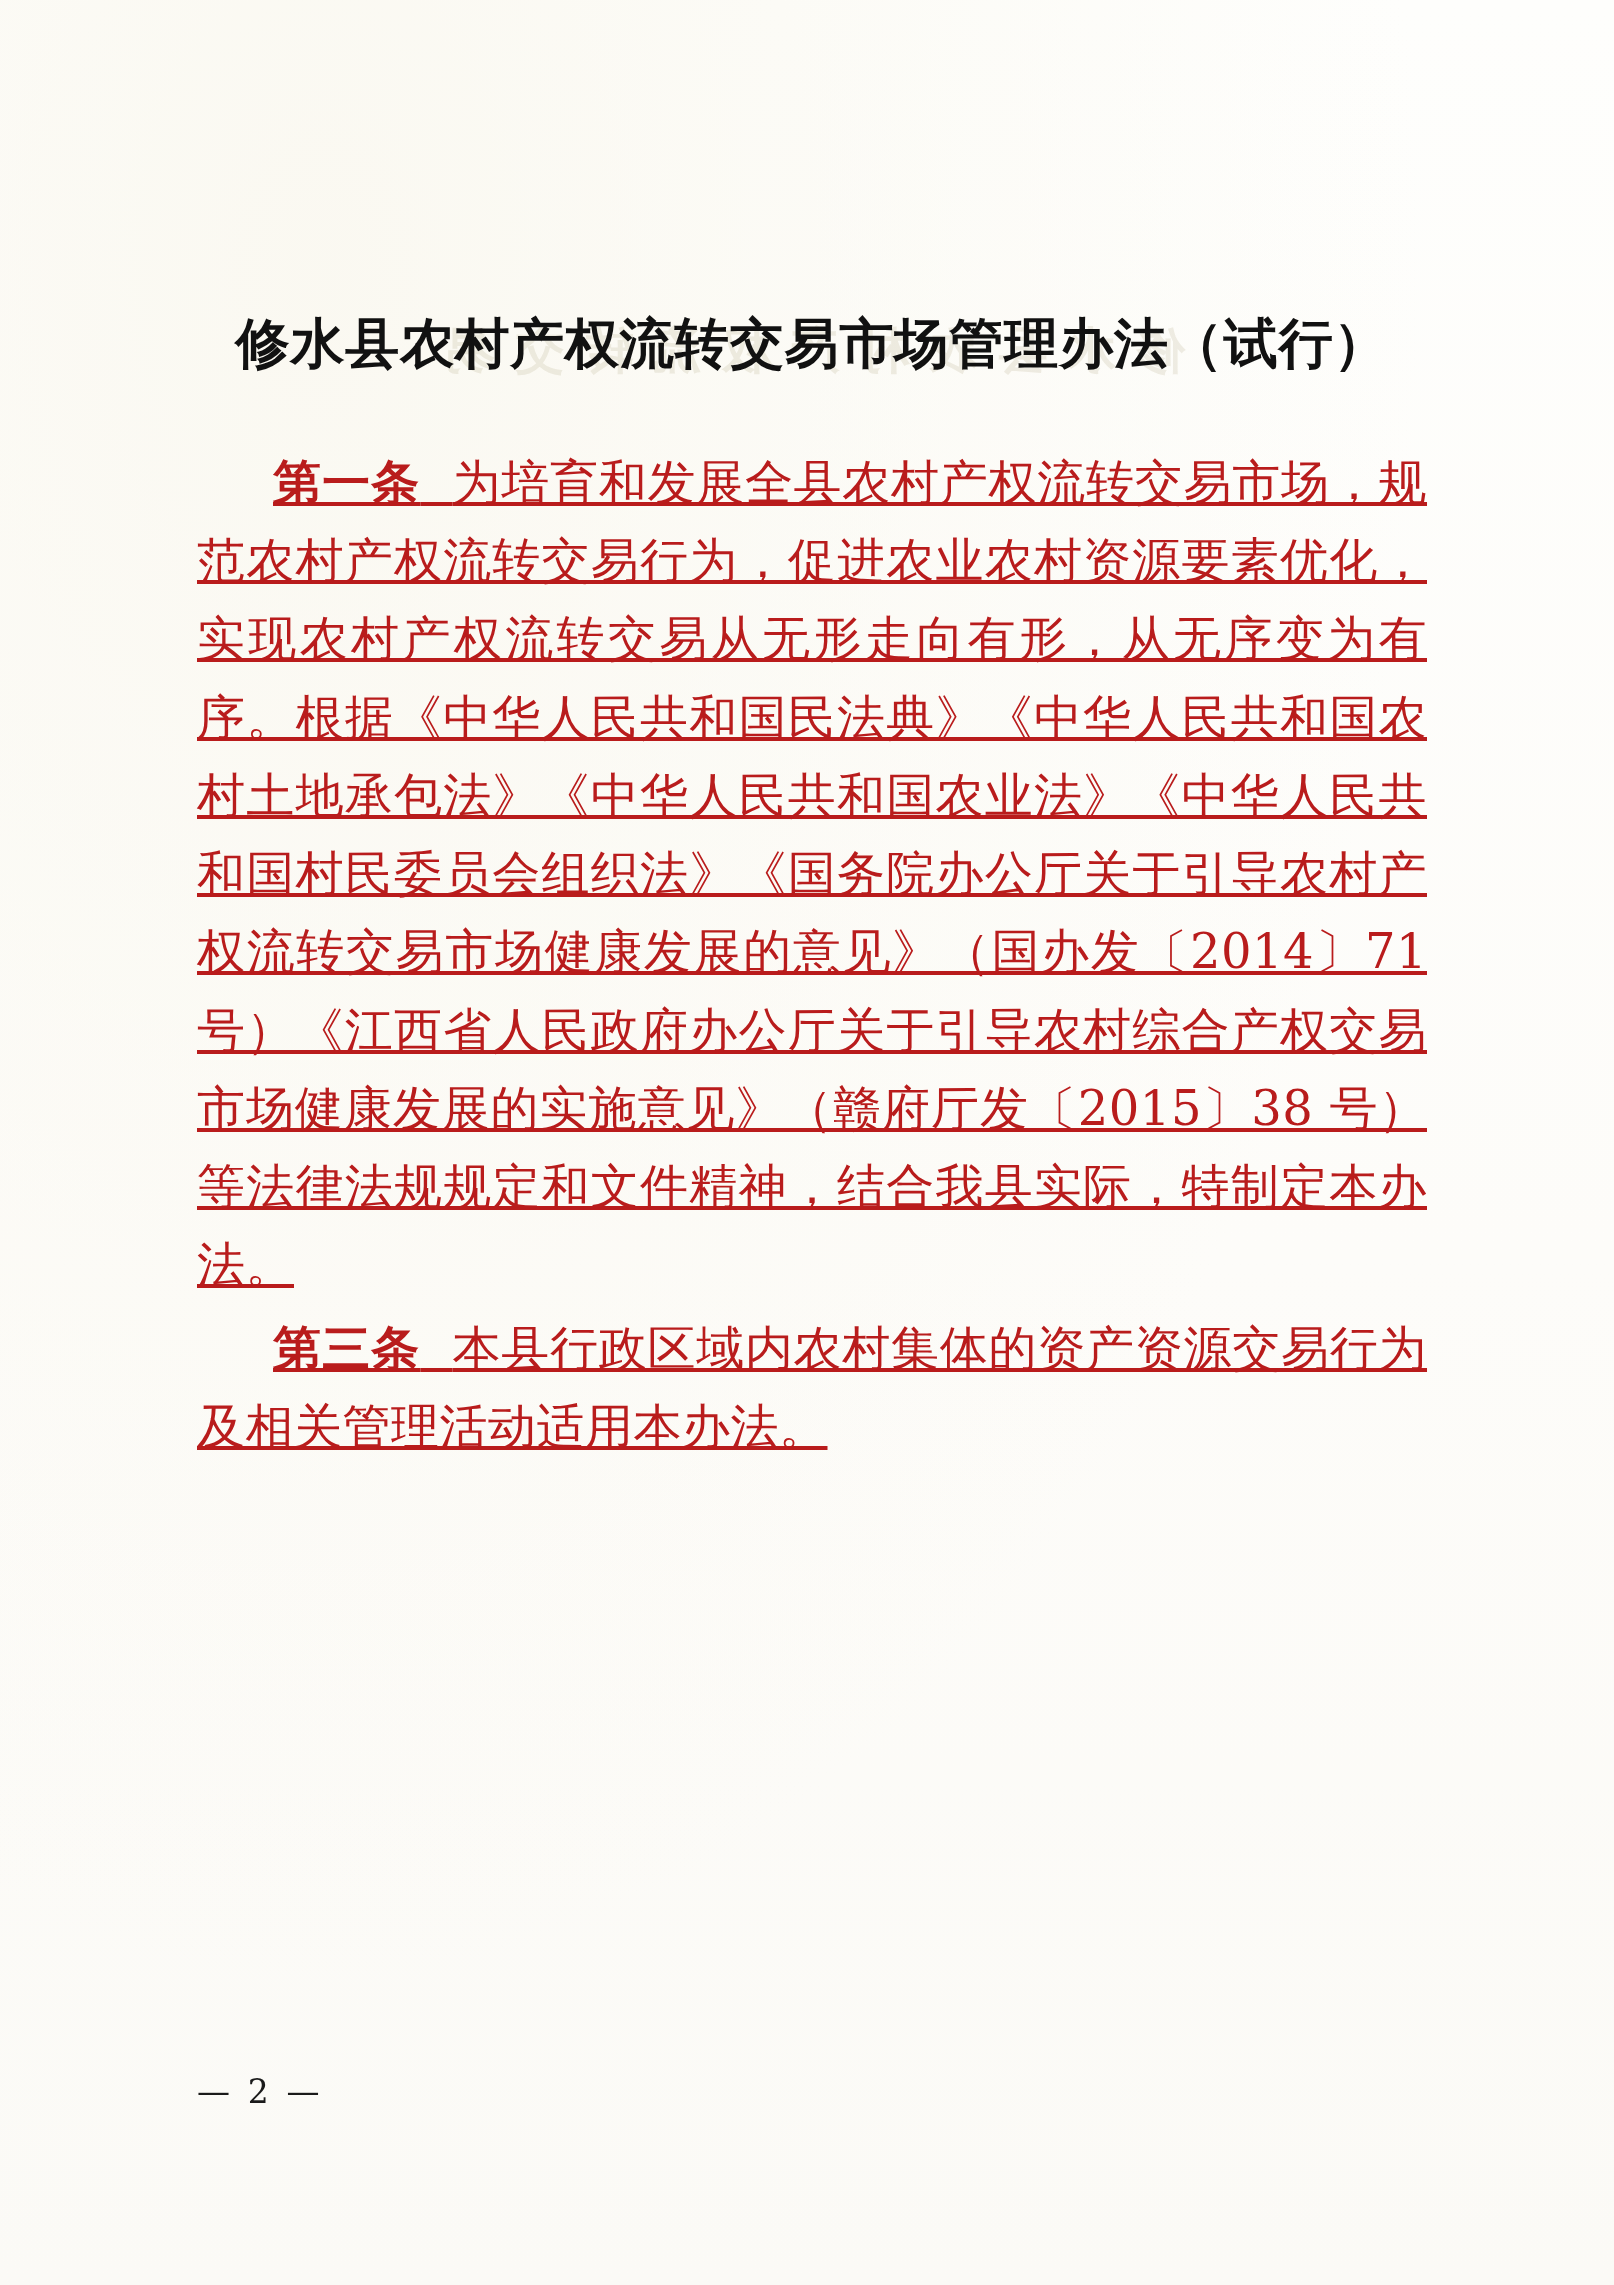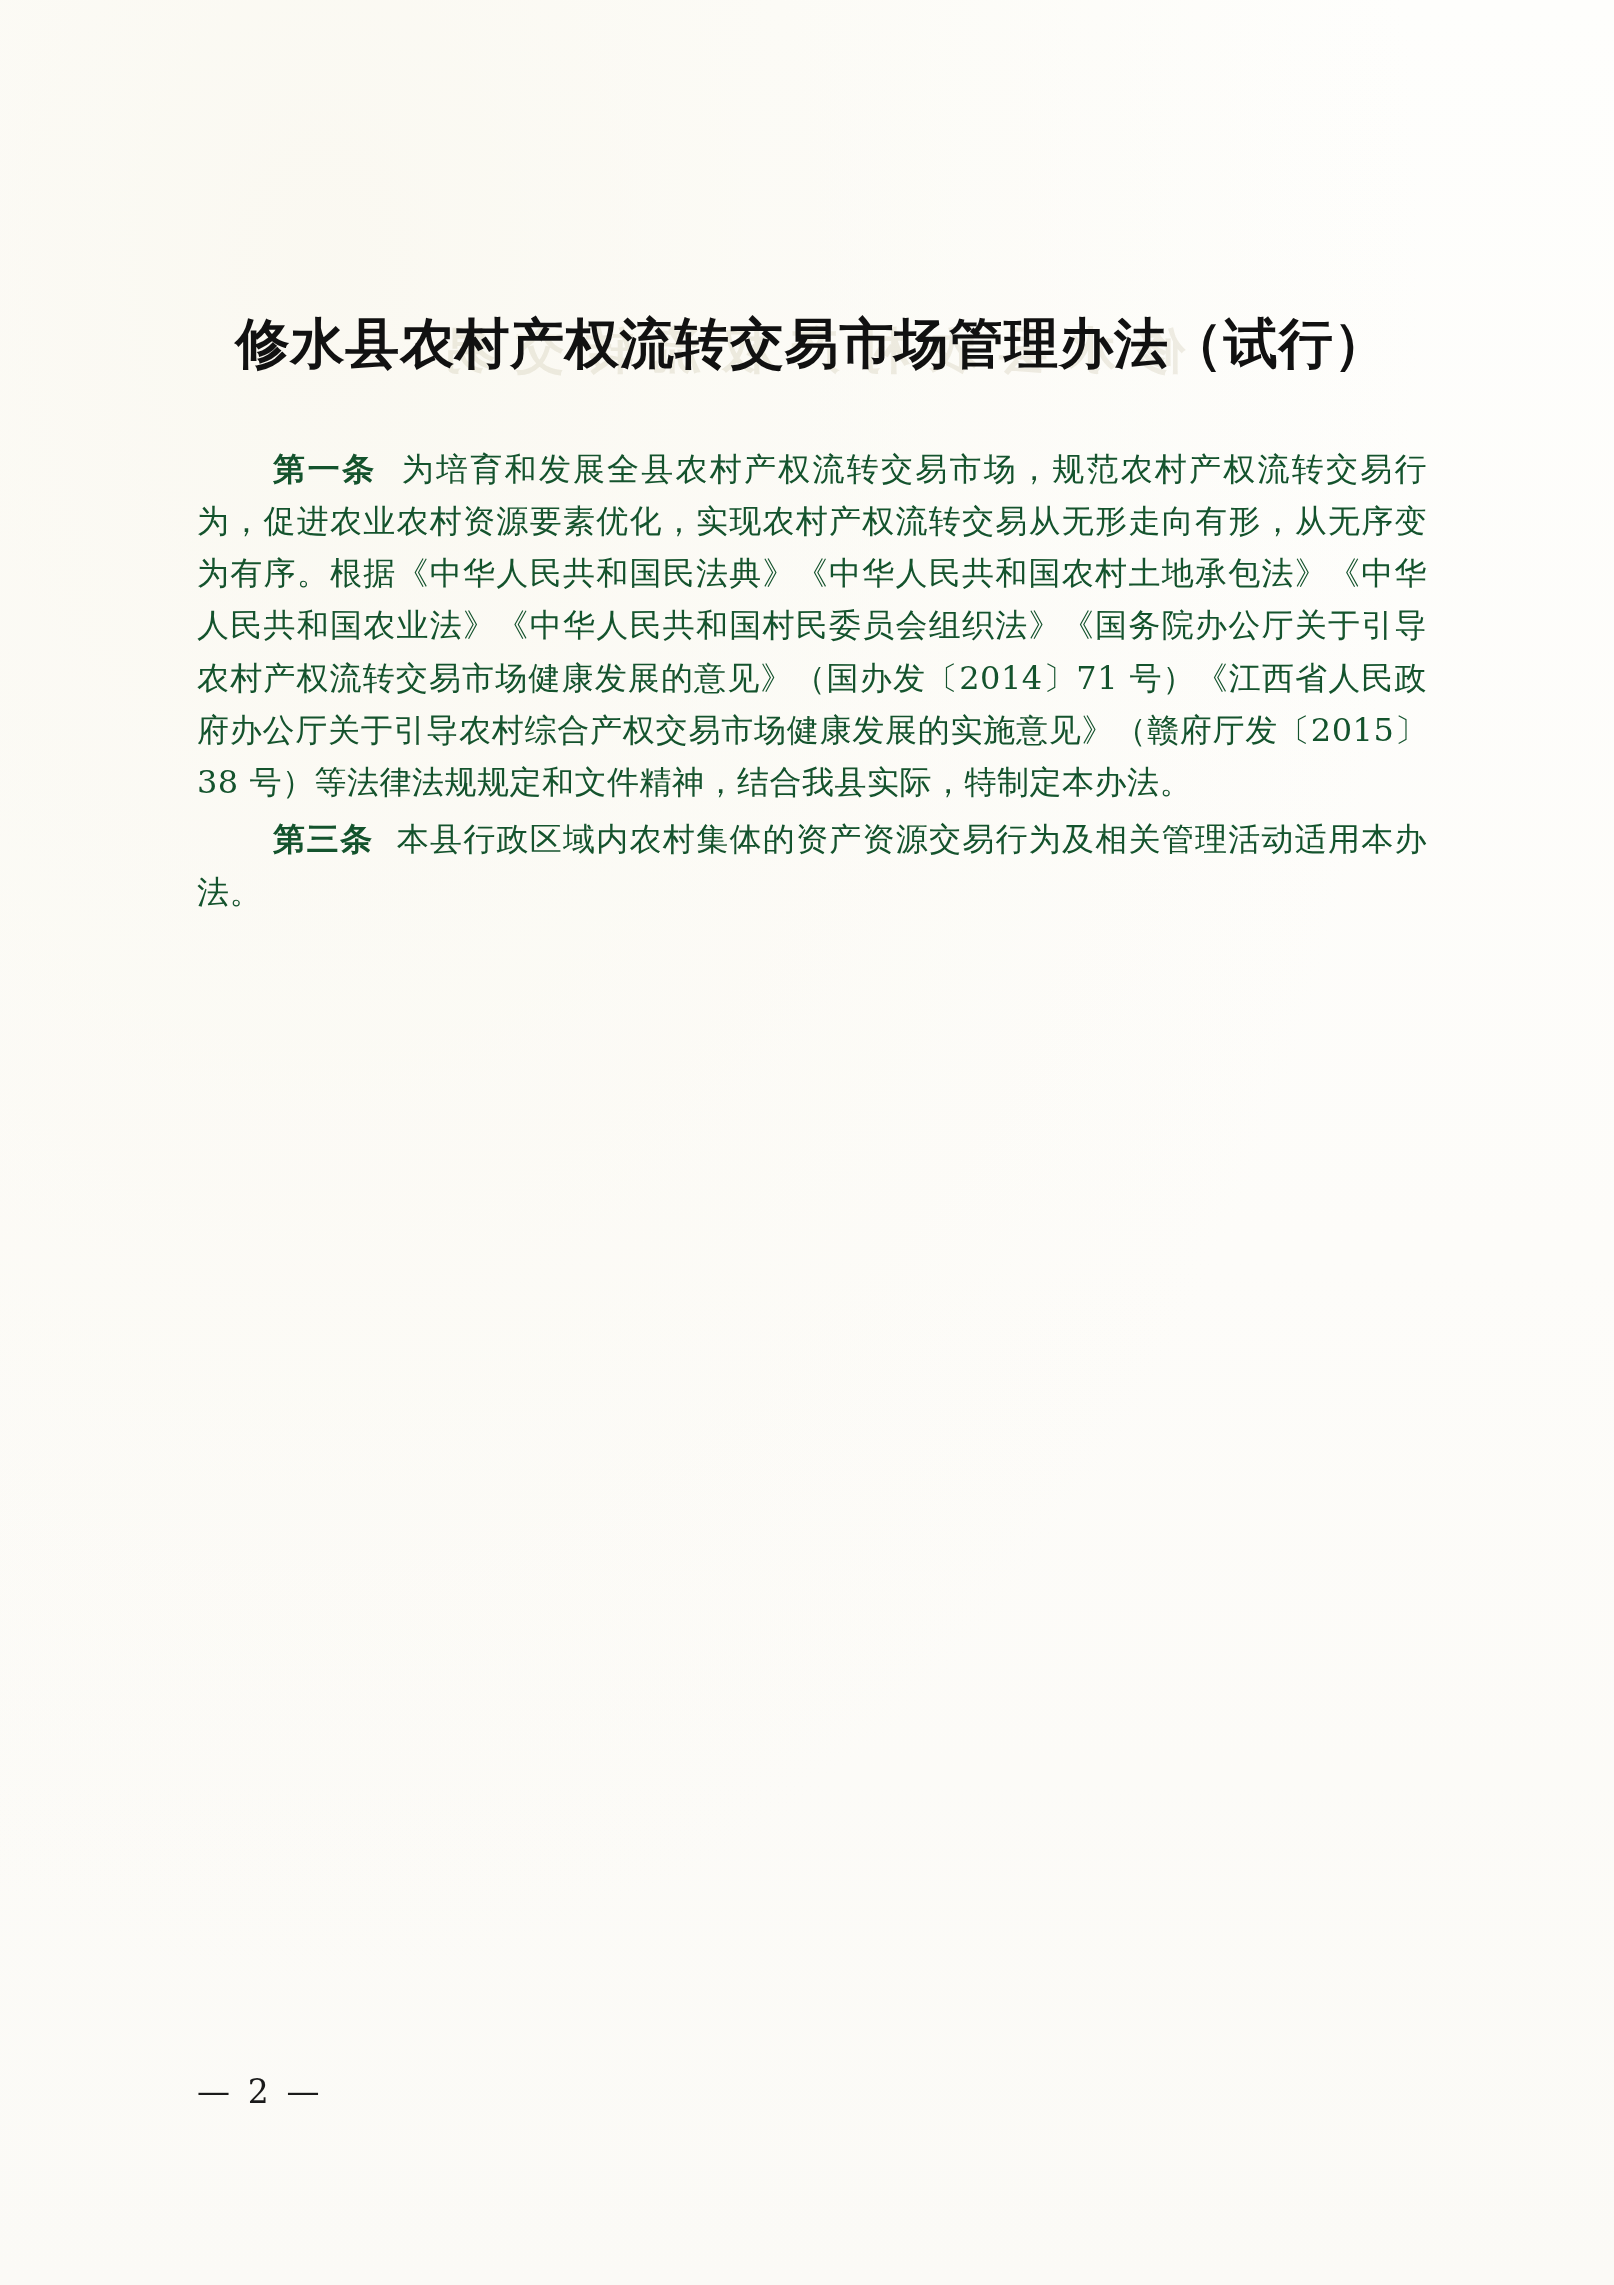--- a/index.html
+++ b/index.html
@@ -50,27 +50,28 @@
     font-size: 33px;
     letter-spacing: 9px;
     color: #161616;
   }
   .body-block {
     margin-top: 62px;
   }
   p.para {
     margin: 0 0 5.4px 0;
     font-family: "DejaVu Serif", serif;
-    font-size: 32px;
+    font-size: 48px;
     line-height: 1.63;
-    color: #14532d;
+    color: #b91c1c;
     text-align: justify;
     text-justify: inter-ideograph;
     text-indent: 76px;
     letter-spacing: 0.5px;
+    text-decoration: underline;
   }
   p.para .lead {
     font-family: "DejaVu Sans", sans-serif;
     font-weight: bold;
     letter-spacing: 0.9px;
   }
   .page-number {
     position: absolute;
     left: 197px;
     top: 2072px;

